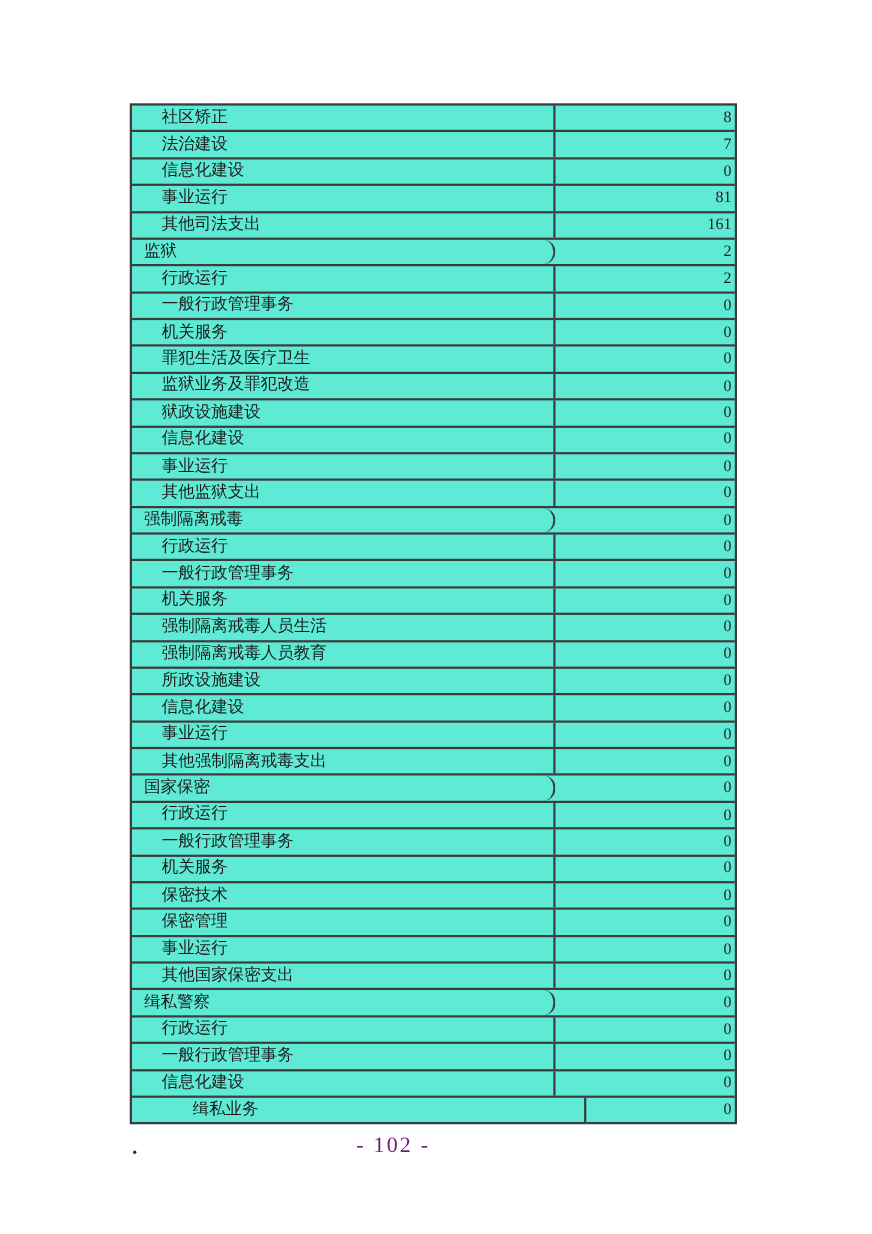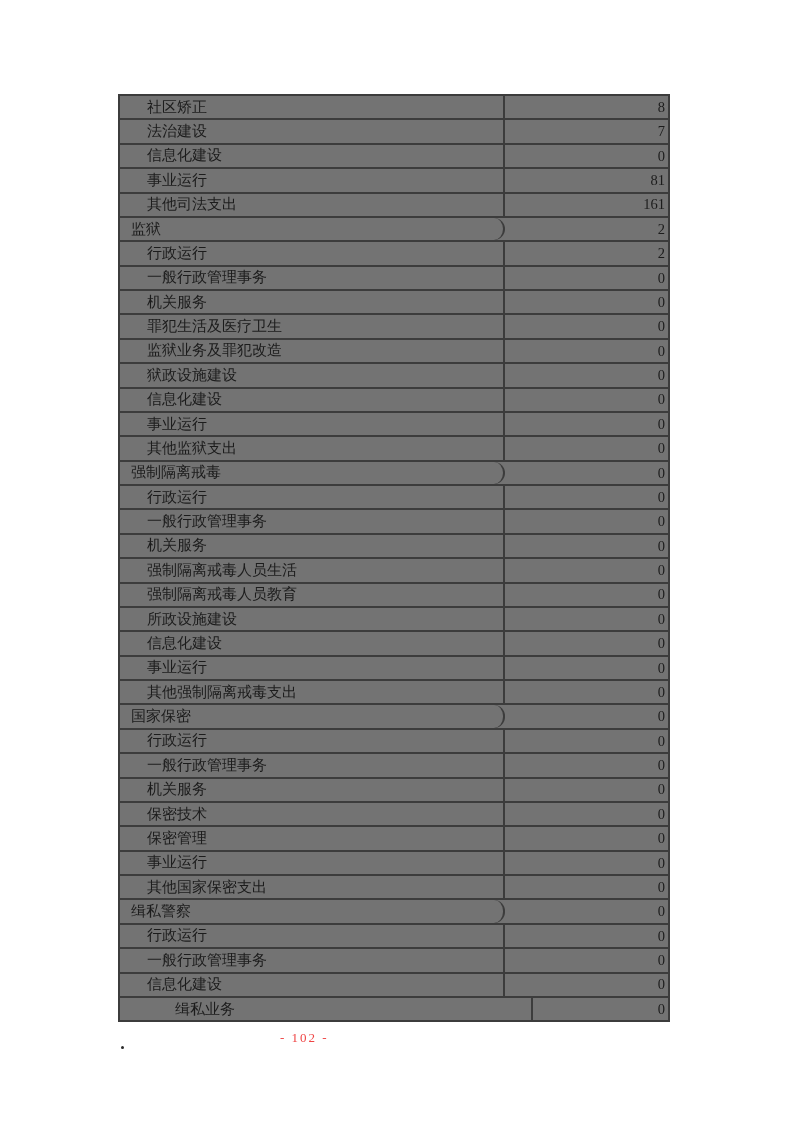--- a/index.html
+++ b/index.html
@@ -19,21 +19,21 @@
   }
   .budget-table {
     position: absolute;
     left: 118px;
     top: 94px;
     width: 552px;
     height: 928px;
     border: 2px solid #3c3c3c;
     display: flex;
     flex-direction: column;
-    background: #737373;
+    background: #5eead4;
   }
   .row {
     flex: 1 1 0;
     display: flex;
     border-bottom: 2px solid #3c3c3c;
     min-height: 0;
   }
   .row:last-child { border-bottom: none; padding-left: 28px; }
   .cell {
     display: flex;
@@ -53,23 +53,24 @@
     flex: 1;
     justify-content: flex-end;
     padding-right: 3px;
     font-size: 14.5px;
   }
   .page-footer {
     position: absolute;
     top: 1030px;
     left: 280px;
     width: 155px;
-    font-size: 13px;
+    text-align: center;
+    font-size: 20px;
     letter-spacing: 2px;
-    color: #ef4444;
+    color: #701a75;
   }
   .stray-dot {
     position: absolute;
     left: 121px;
     top: 1046px;
     width: 3px;
     height: 3px;
     border-radius: 50%;
     background: #2a2a2a;
   }

